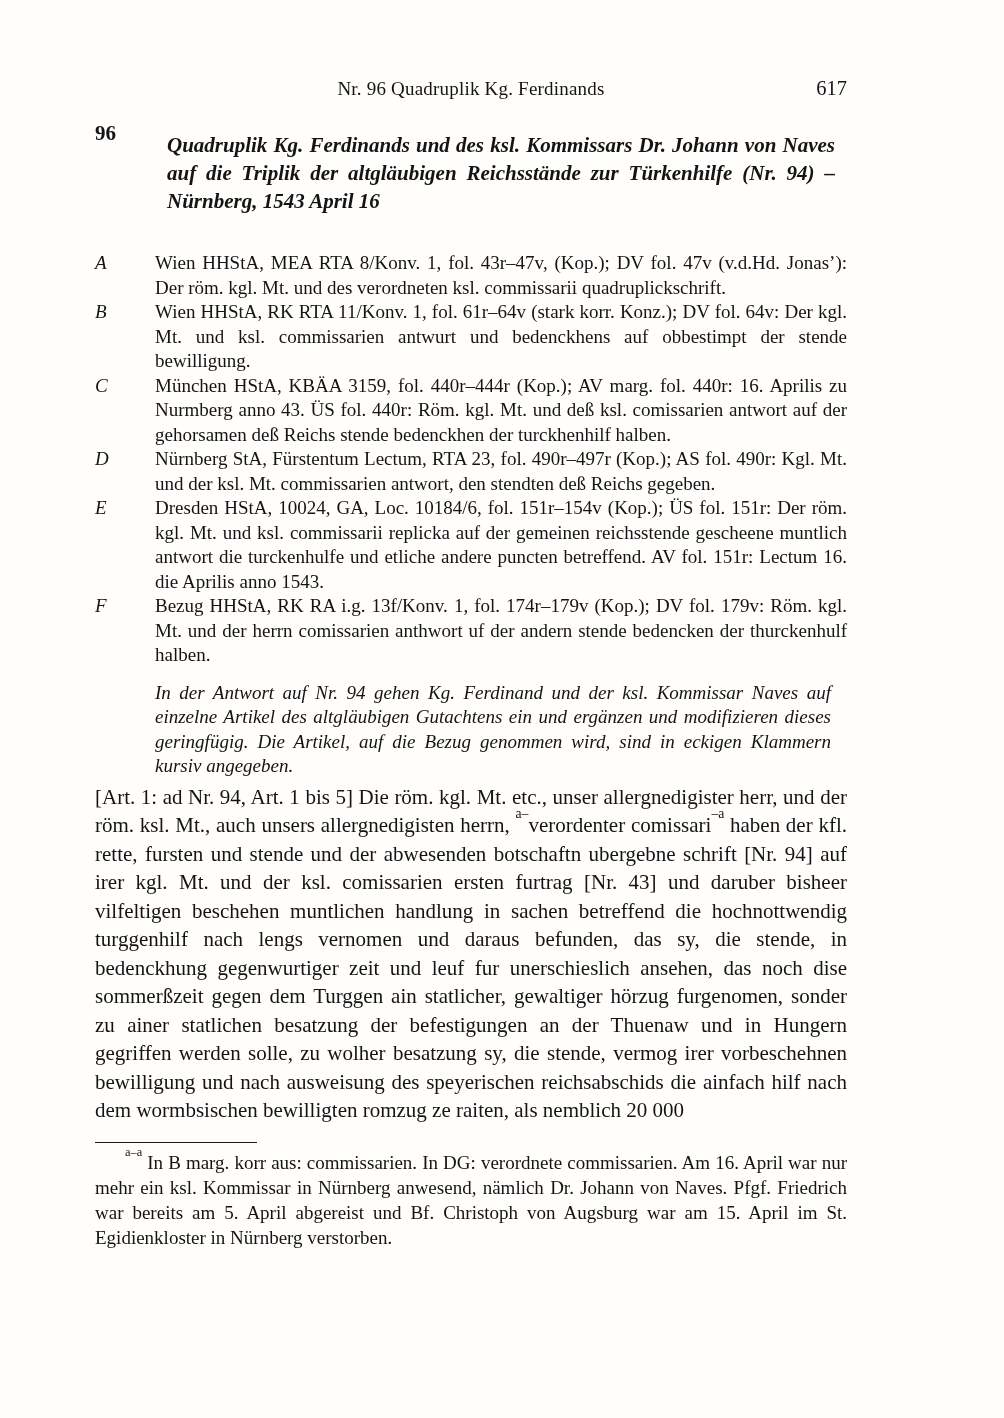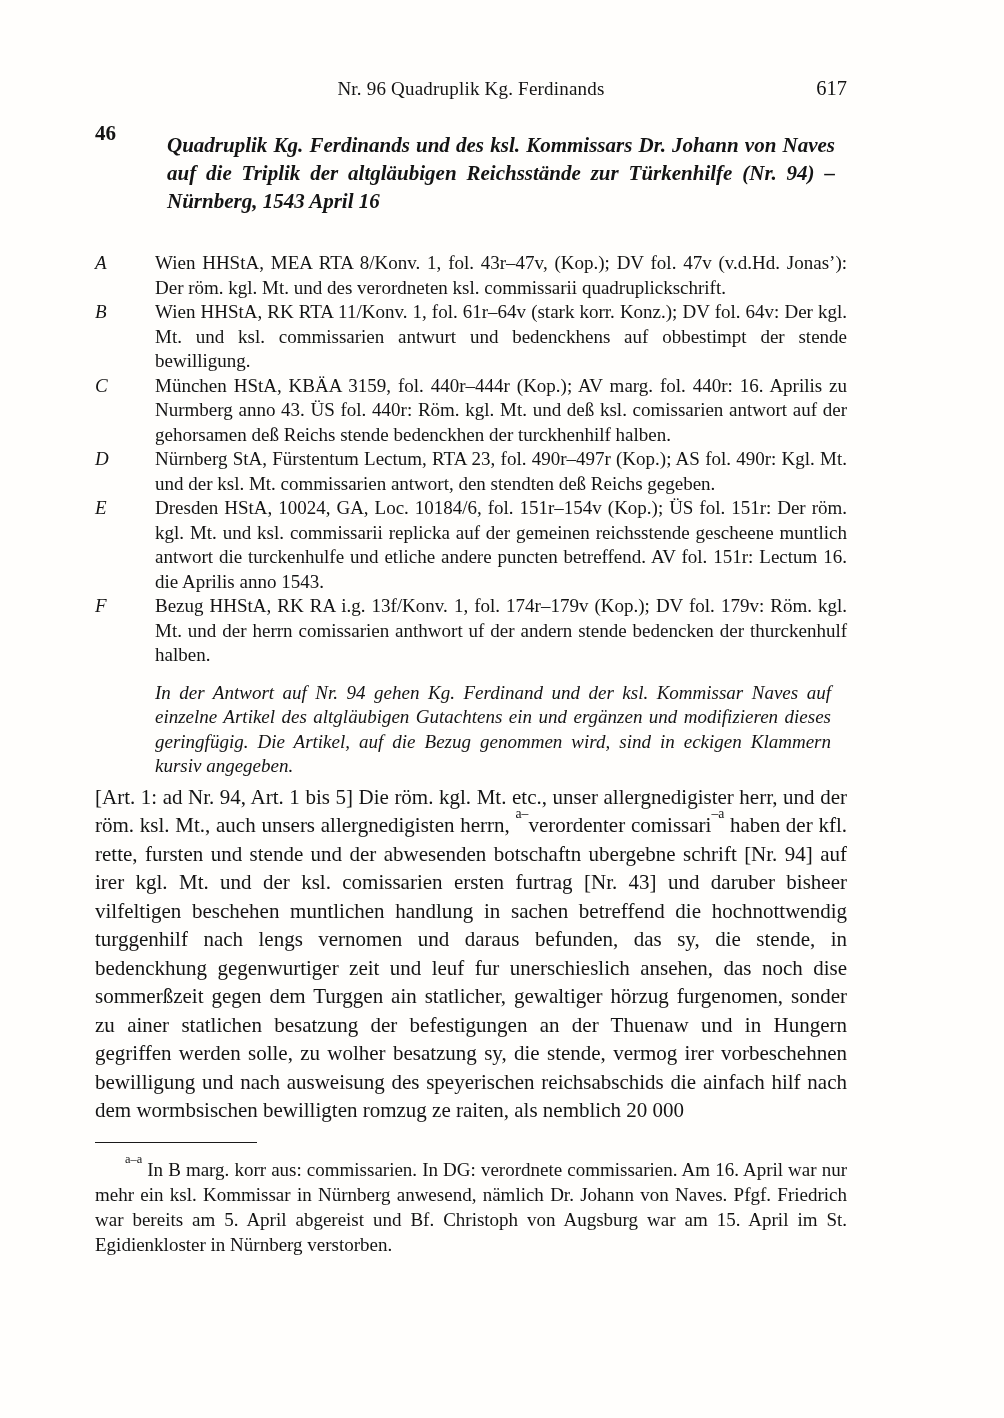--- a/index.html
+++ b/index.html
@@ -81,21 +81,21 @@
   }
   
   .footnote-rule {
     margin-top: 17px;
     width: 162px;
     border: none;
     border-top: 1.5px solid #1a1a1a;
     height: 0;
   }
   .footnote {
-    margin: 14px 0 0 0;
+    margin: 7px 0 0 0;
     font-size: 19px;
     line-height: 25px;
     text-align: justify;
     text-indent: 30px;
   }
   
   .run-r { font-style: normal; }
   .run-i { }
   sup.run-sup {
     font-size: 0.65em;
@@ -109,21 +109,21 @@
 <body>
 
 <div class="page">
 
   <header class="running-header">
     <span class="rh-center">Nr. 96 Quadruplik Kg. Ferdinands</span>
     <span class="rh-page">617</span>
   </header>
 
   <section class="entry-heading">
-    <span class="entry-number">46</span>
+    <span class="entry-number">96</span>
     <h1 class="entry-title">Quadruplik Kg. Ferdinands und des ksl. Kommissars Dr. Johann von Naves auf die Triplik der altgläubigen Reichsstände zur Türkenhilfe (Nr. 94) – Nürnberg, 1543 April 16</h1>
   </section>
 
   <section class="sources">
     <div class="source-row">
       <span class="source-letter">A</span>
       <span class="source-text"><span class="run-i">Wien HHStA, MEA RTA 8/Konv. 1, fol. 43r–47v, (Kop.); DV fol. 47v (v.d.Hd. Jonas’): </span><span class="run-r">Der röm. kgl. Mt. und des verordneten ksl. commissarii quadruplickschrift.</span></span>
     </div>
     <div class="source-row">
       <span class="source-letter">B</span>

